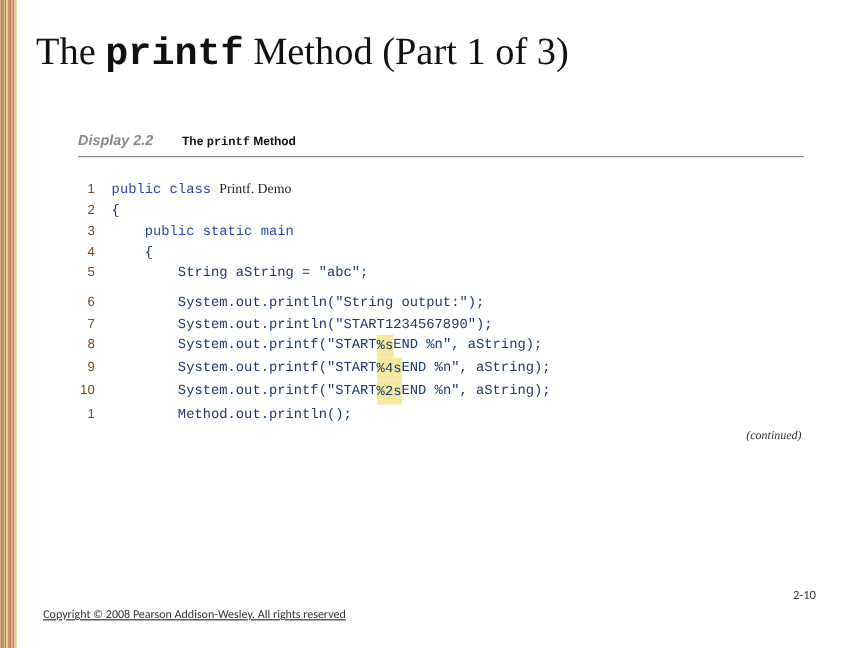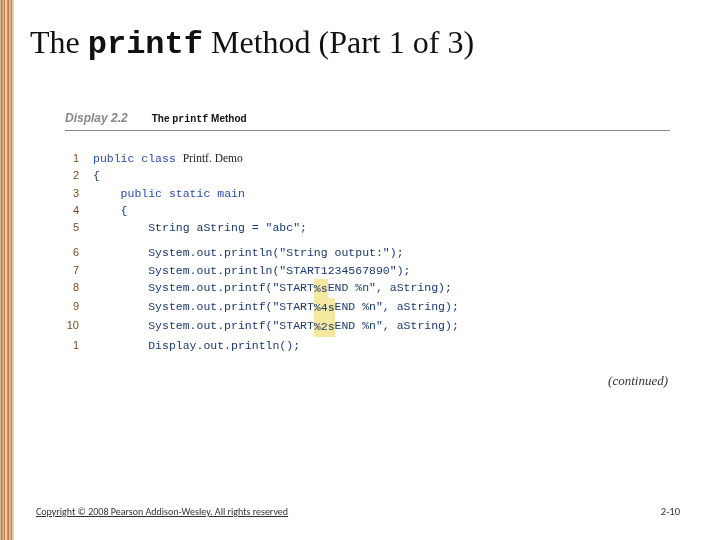--- a/index.html
+++ b/index.html
@@ -94,39 +94,39 @@
   }
   .kw { color: #2a4aa8; }
   .txt-classname { color: #222; font-family: Georgia, serif; font-size:11.5px;text-align:right;}
   .gap-row { height: 8px; }
   .hl {
     background: #f5e8a0;
     padding: 1px 0;
   }
   .continued {
     position: absolute;
-    top: 373px;
+    top: 358px;
     right: 52px;
     font-family: Georgia, serif;
-    font-size: 13px;
+    font-size: 10px;
     color: #333;
     font-style: italic;
   }
   .copyright {
     position: absolute;
     bottom: 22px;
     left: 36px;
     font-family: Calibri, Arial, sans-serif;
     font-size: 10px;
     color: #333;
     text-decoration: underline;
   }
   .page-number {
     position: absolute;
-    bottom: 22px;
+    bottom: 38px;
     right: 40px;
     font-family: Calibri, Arial, sans-serif;
     font-size: 10.5px;
     color: #333;
     margin-top: 40px;
   }
 </style>
 </head>
 <body>
 
@@ -148,19 +148,19 @@
   <div class="code-row"><span class="lineno">2</span><span>{</span></div>
   <div class="code-row"><span class="lineno">3</span><span>    </span><span class="kw">public static main </span></div>
   <div class="code-row"><span class="lineno">4</span><span>    {</span></div>
   <div class="code-row"><span class="lineno">5</span><span>        String aString = "abc";</span></div>
   <div class="gap-row"></div>
   <div class="code-row"><span class="lineno">6</span><span>        System.out.println("String output:");</span></div>
   <div class="code-row"><span class="lineno">7</span><span>        System.out.println("START</span><span>1234567890");</span></div>
   <div class="code-row"><span class="lineno">8</span><span>        System.out.printf("START</span><span class="hl">%s</span><span>END %n", aString);</span></div>
   <div class="code-row"><span class="lineno">9</span><span>        System.out.printf("START</span><span class="hl">%4s</span><span>END %n", aString);</span></div>
   <div class="code-row"><span class="lineno">10</span><span>        System.out.printf("START</span><span class="hl">%2s</span><span>END %n", aString);</span></div>
-  <div class="code-row"><span class="lineno">1</span><span>        Display.out.println();</span></div>
+  <div class="code-row"><span class="lineno">1</span><span>        Method.out.println();</span></div>
 </div>
 
 <div class="continued">(continued)</div>
 
 <div class="copyright">Copyright © 2008 Pearson Addison-Wesley. All rights reserved</div>
 <div class="page-number">2-10</div>
 
 </body></html>

